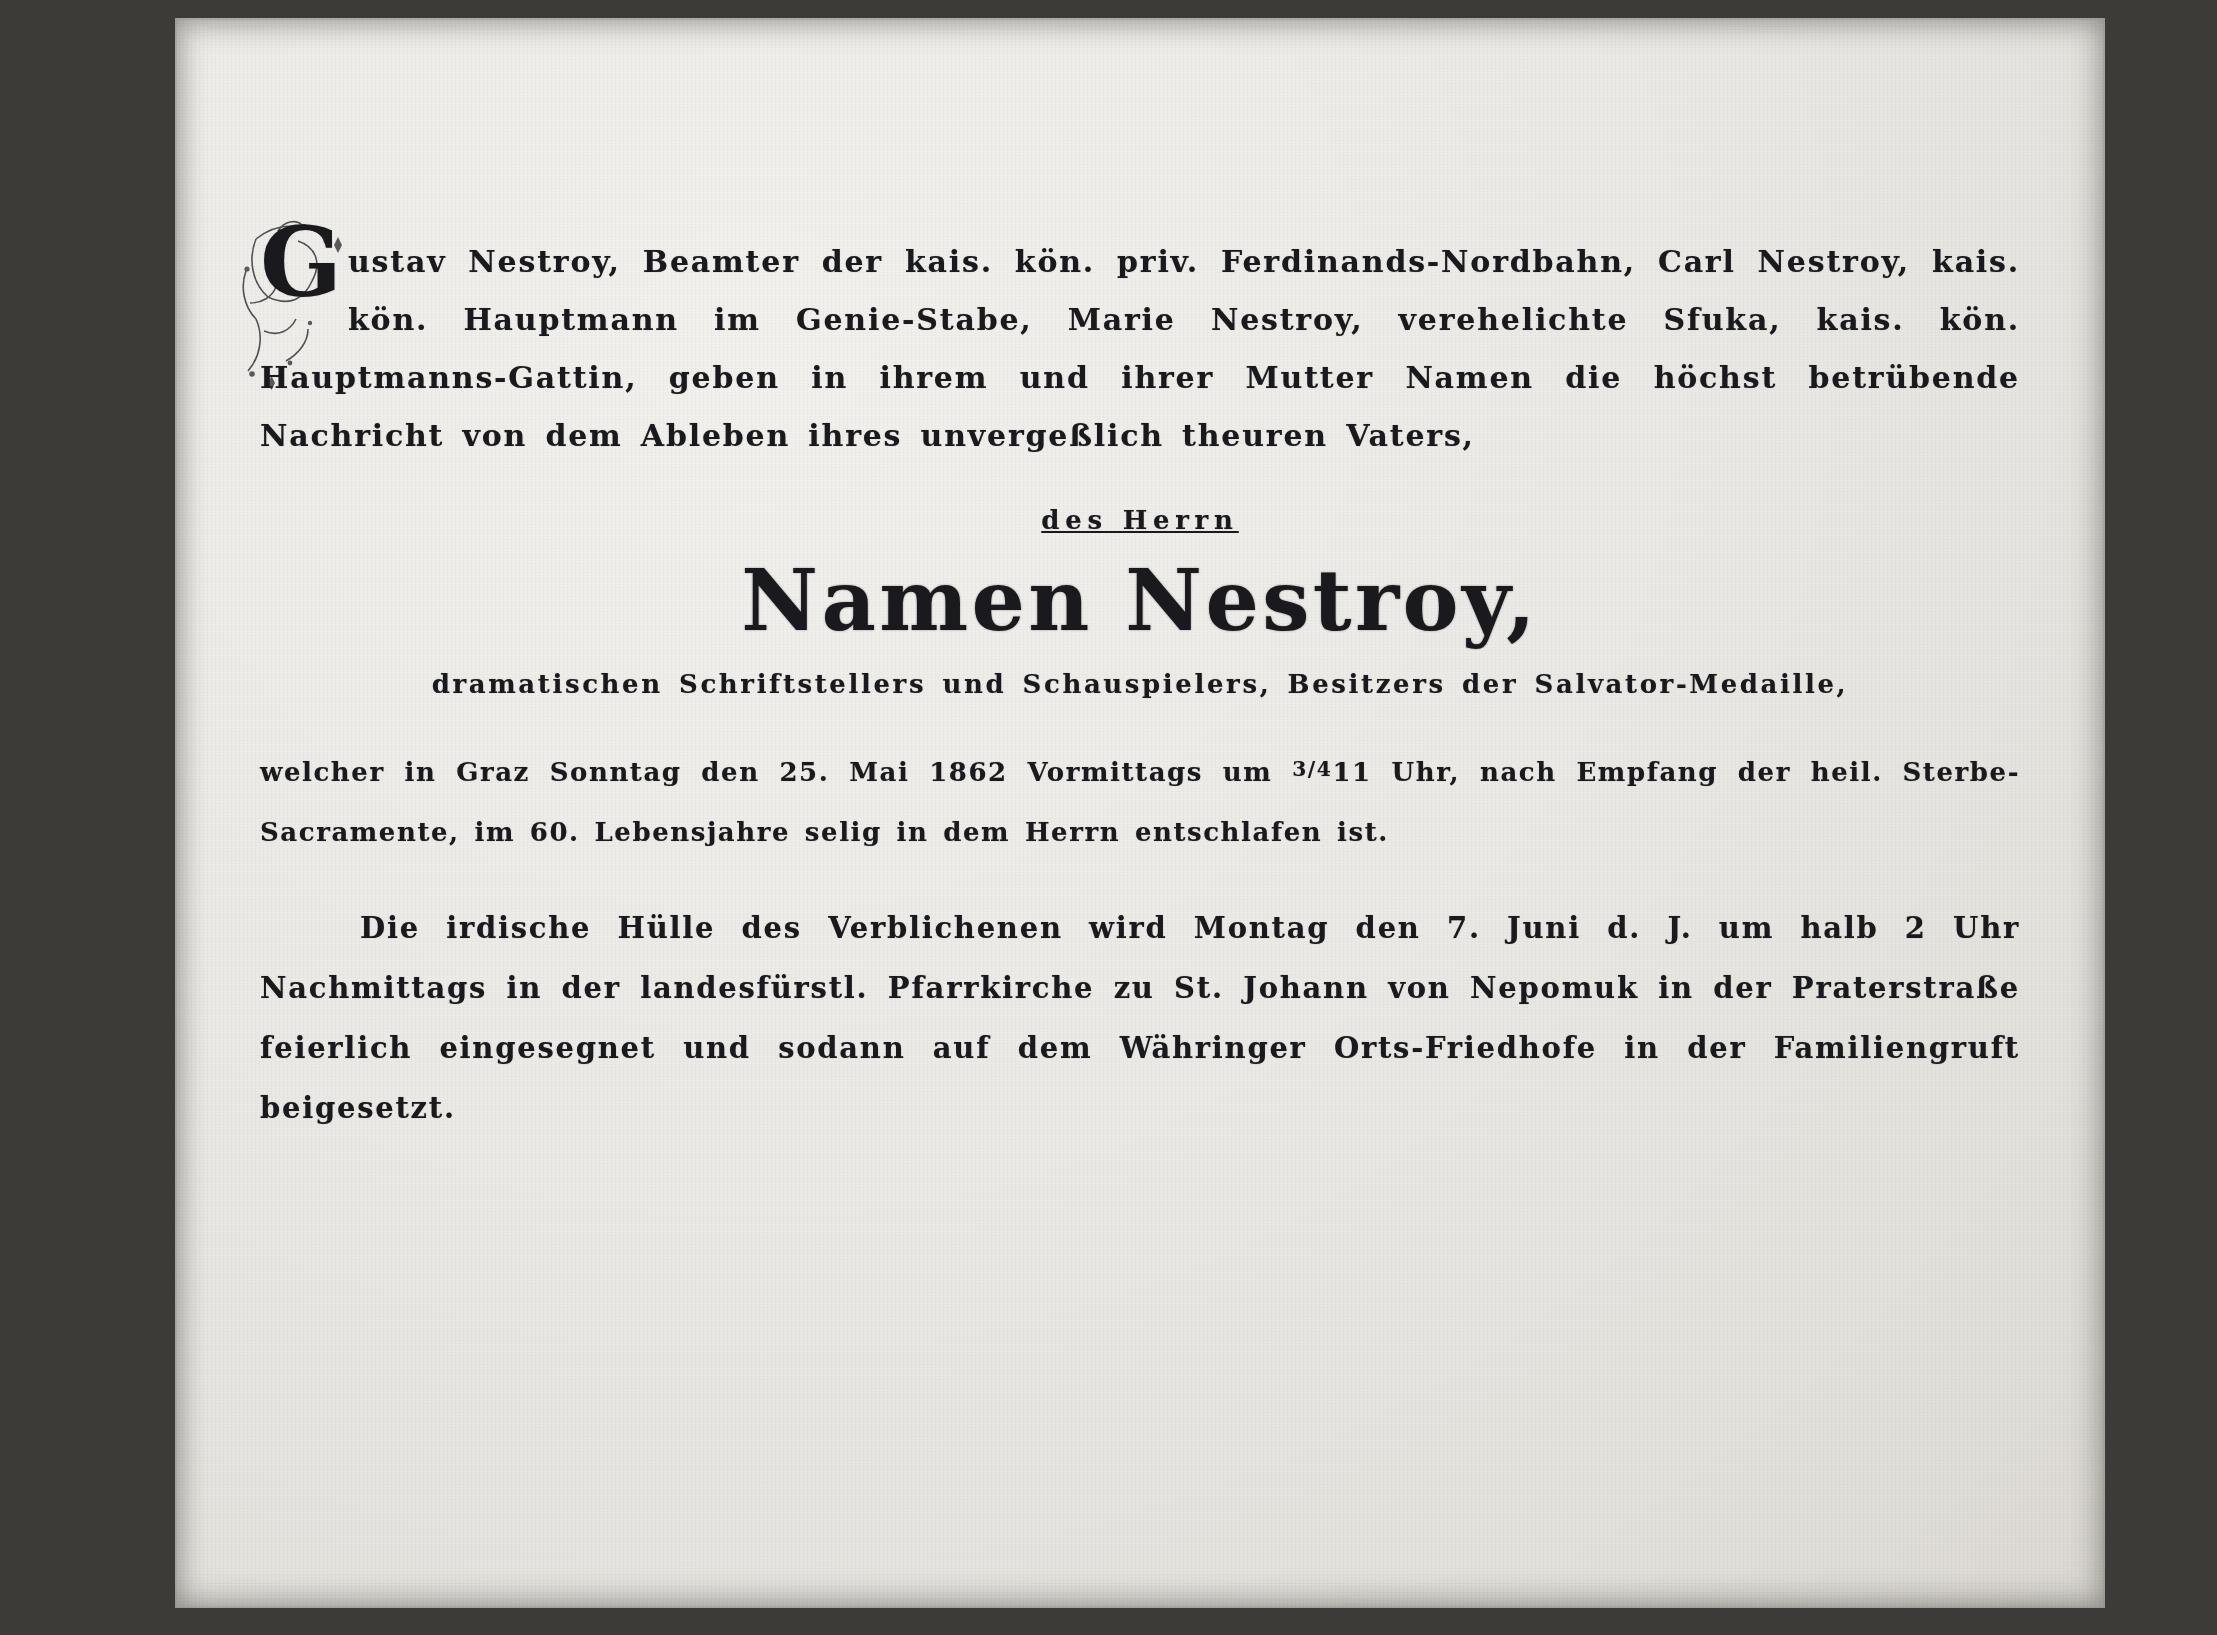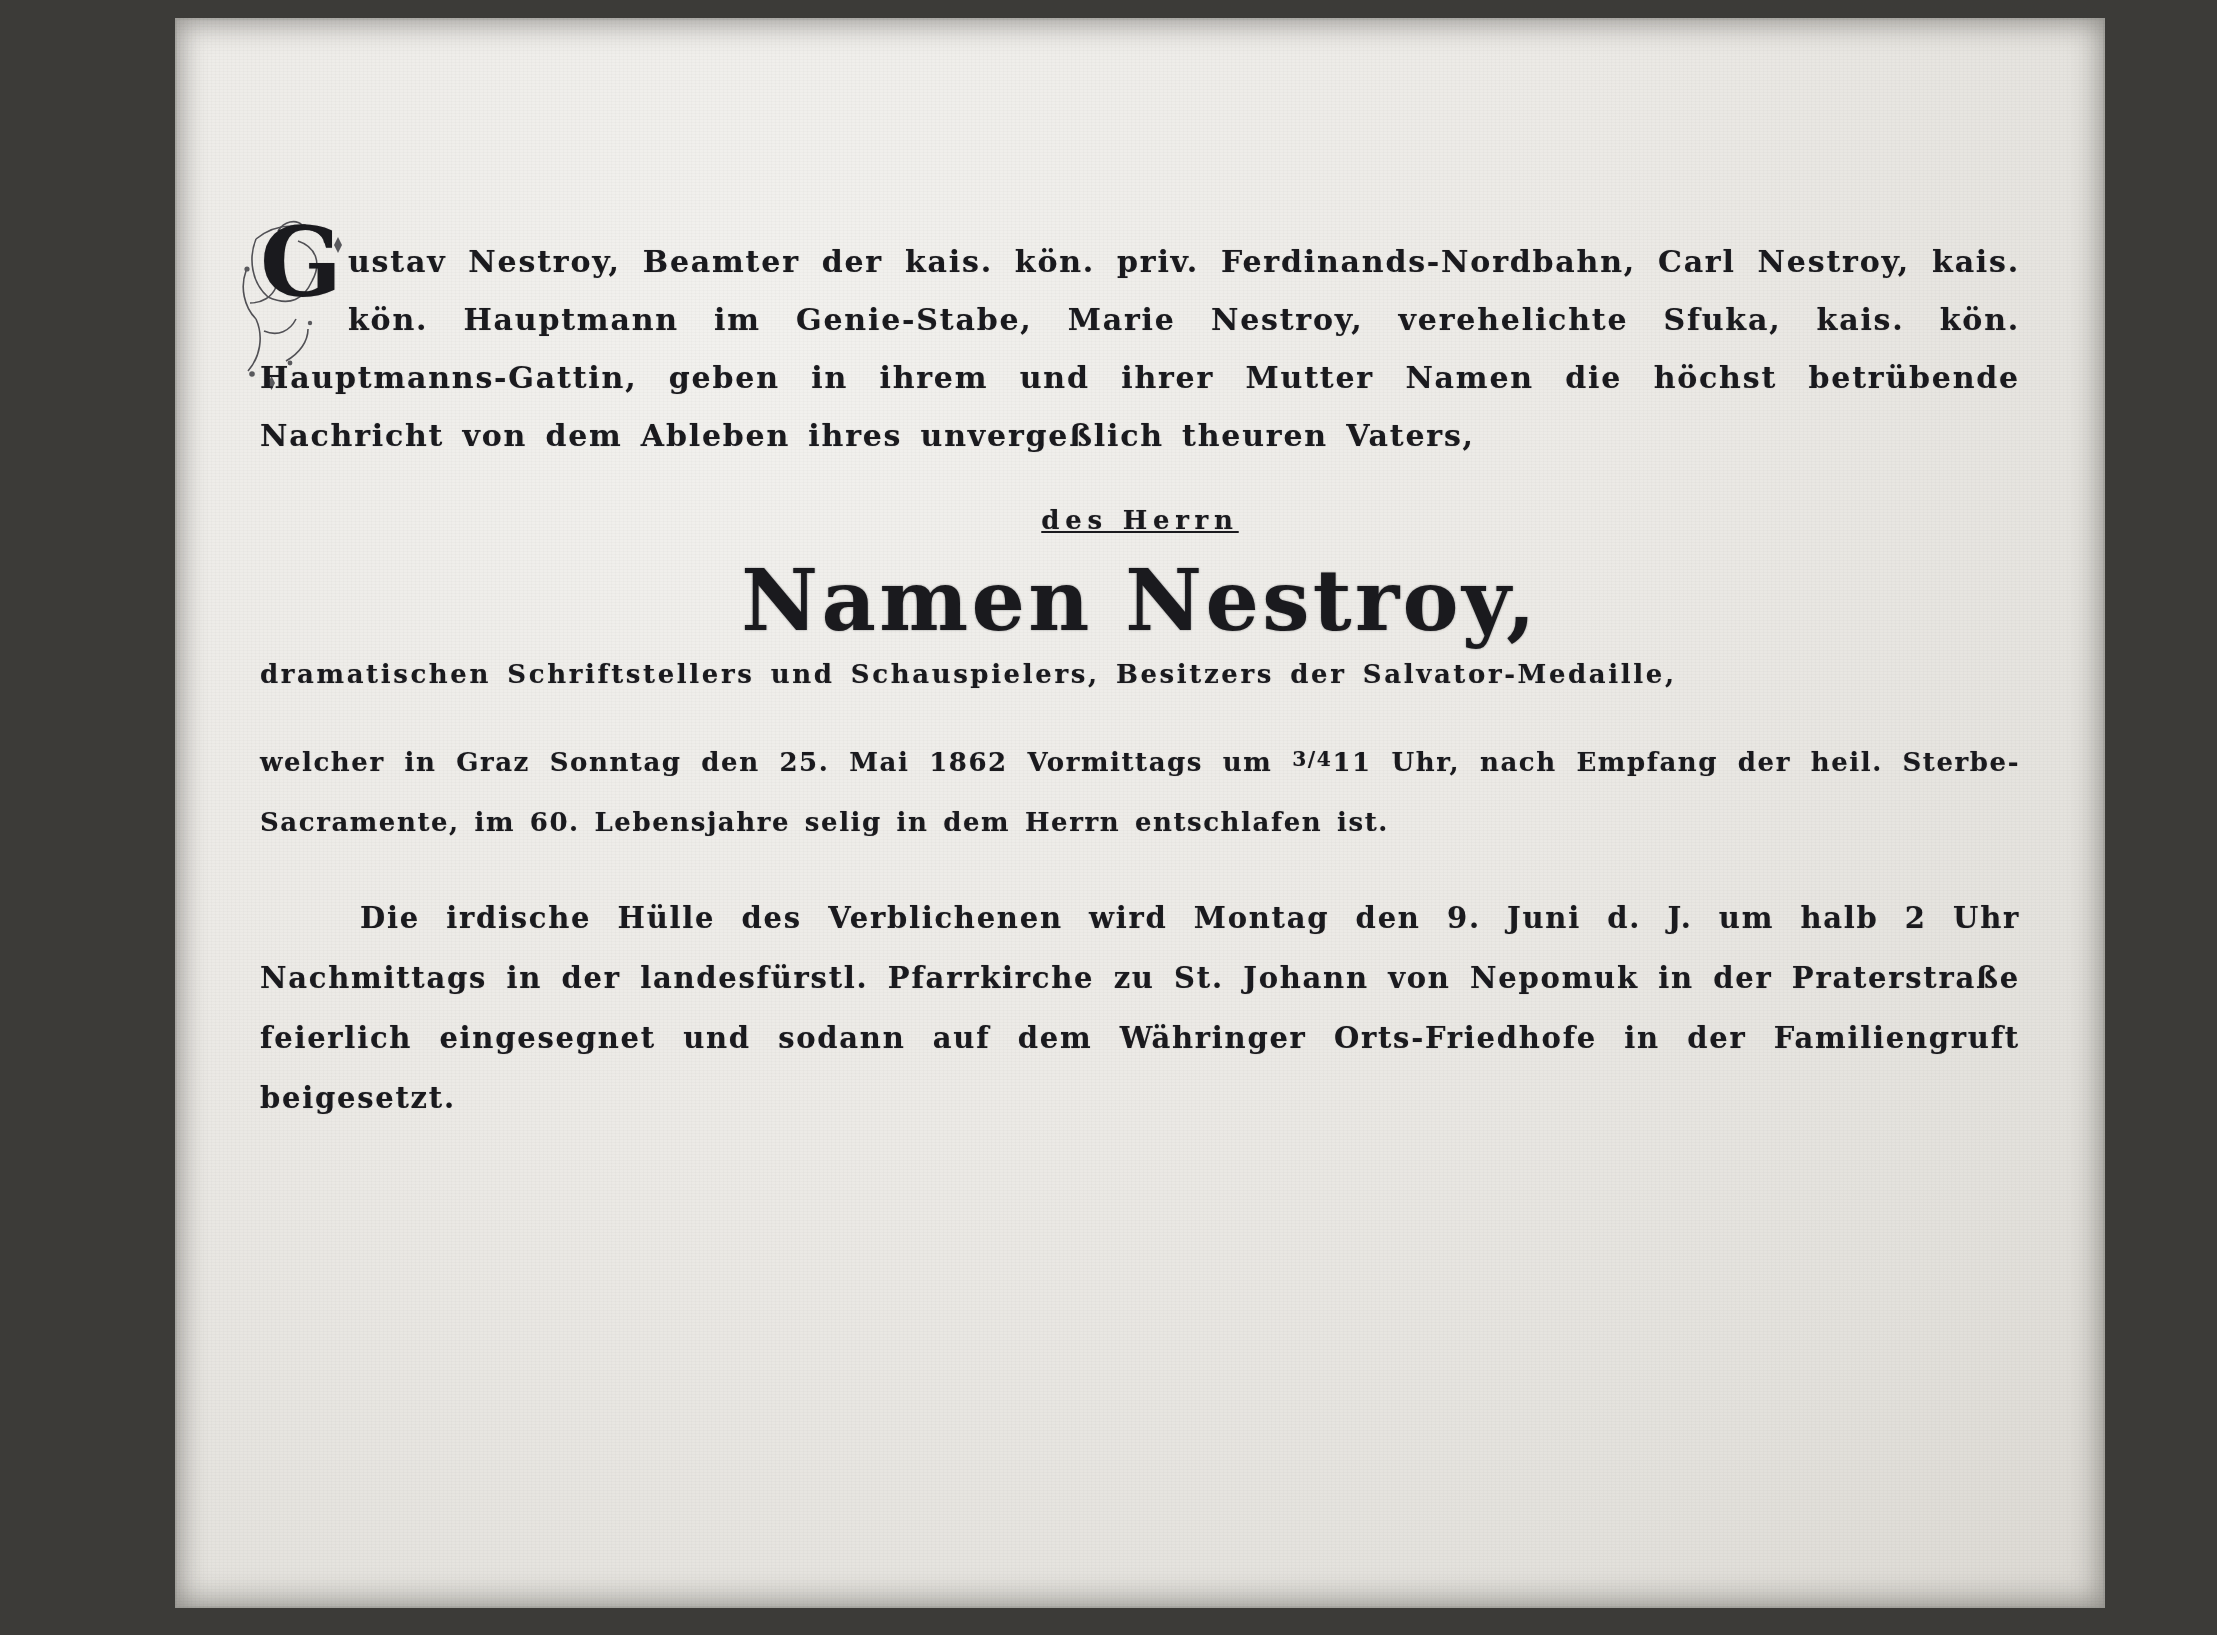--- a/index.html
+++ b/index.html
@@ -104,23 +104,24 @@
     text-align: center;
     font-size: 84px;
     line-height: 1.05;
     letter-spacing: 0.04em;
     margin-top: 22px;
     font-weight: 700;
     text-shadow: 0 0 2px rgba(15,15,20,0.45);
   }
 
   .subtitle {
+    text-align: center;
     font-size: 26px;
     letter-spacing: 0.10em;
-    margin-top: 14px;
+    margin-top: 24px;
     word-spacing: 0.18em;
   }
 
   .para2 {
     font-size: 26px;
     line-height: 60px;
     text-align: justify;
     margin-top: 40px;
     word-spacing: 0.16em;
   }
@@ -175,18 +176,18 @@
       </div>
 
       <div class="des-herrn fraktur">des Herrn</div>
 
       <div class="name fraktur">Namen Nestroy,</div>
 
       <div class="subtitle fraktur">dramatischen Schriftstellers und Schauspielers, Besitzers der Salvator-Medaille,</div>
 
       <div class="para2 fraktur"><span>welcher in Graz Sonntag den 25. Mai 1862 Vormittags um </span><span class="frac">3/4</span><span>11 Uhr, nach Empfang der heil. Sterbe-Sacramente, im 60. Lebensjahre selig in dem Herrn entschlafen ist.</span></div>
 
-      <div class="para3 fraktur">Die irdische Hülle des Verblichenen wird Montag den 9. Juni d. J. um halb 2 Uhr Nachmittags in der landesfürstl. Pfarrkirche zu St. Johann von Nepomuk in der Praterstraße feierlich eingesegnet und sodann auf dem Währinger Orts-Friedhofe in der Familiengruft beigesetzt.</div>
+      <div class="para3 fraktur">Die irdische Hülle des Verblichenen wird Montag den 7. Juni d. J. um halb 2 Uhr Nachmittags in der landesfürstl. Pfarrkirche zu St. Johann von Nepomuk in der Praterstraße feierlich eingesegnet und sodann auf dem Währinger Orts-Friedhofe in der Familiengruft beigesetzt.</div>
 
 
     </div>
   </div>
 </div>
 
 </body></html>

